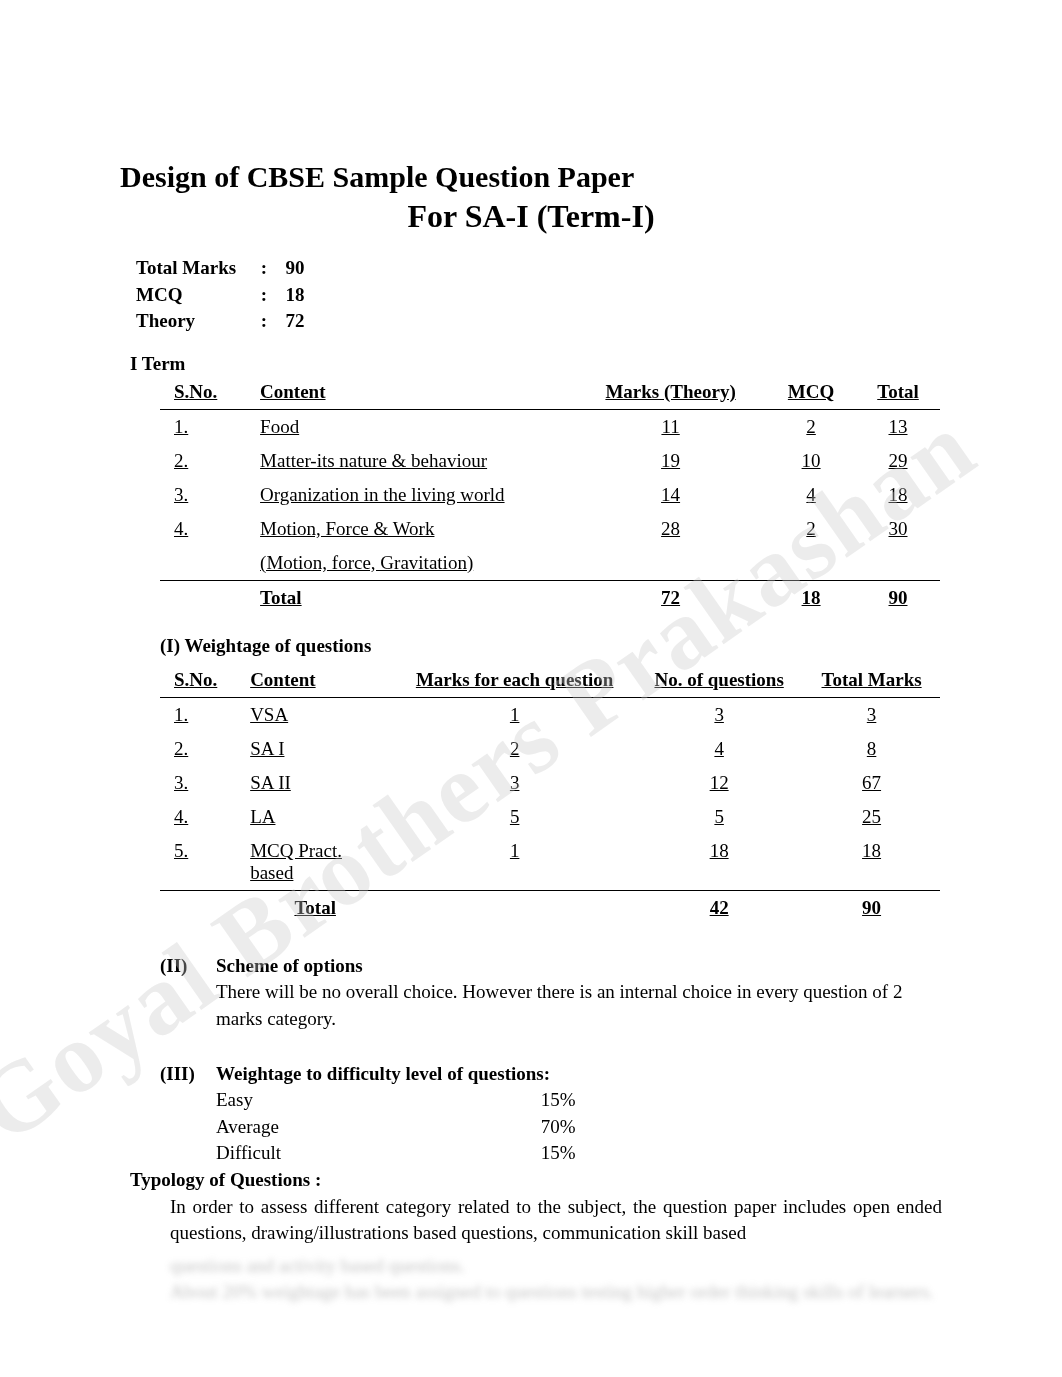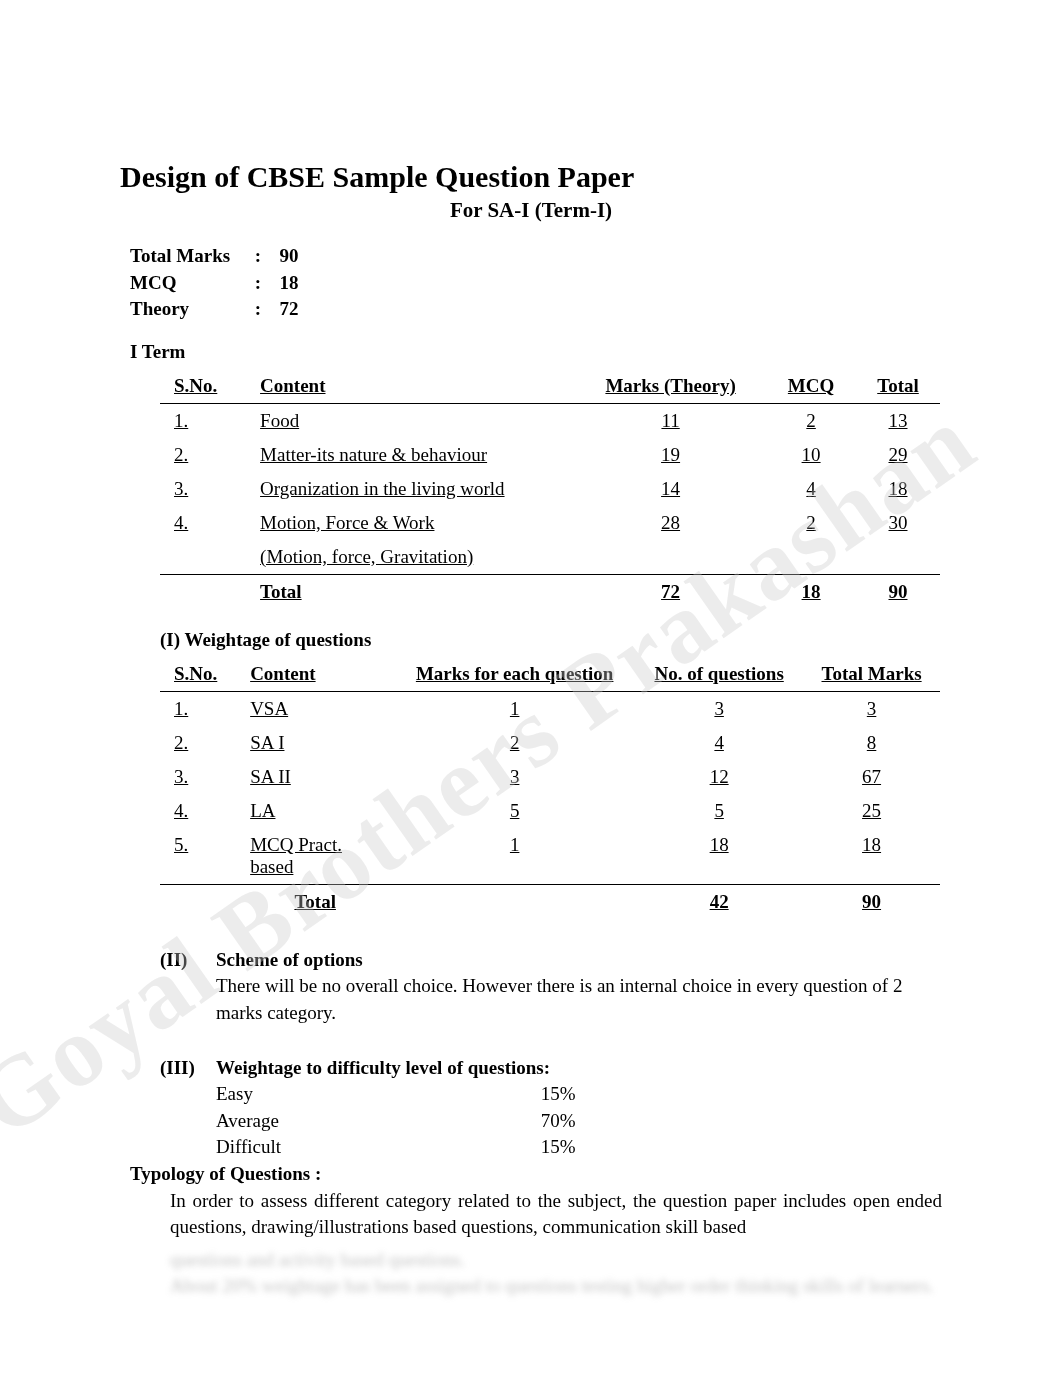--- a/index.html
+++ b/index.html
@@ -29,40 +29,39 @@
     letter-spacing: 2px;
   }
   .title {
     text-align: left;
     font-size: 30px;
     font-weight: bold;
     margin-bottom: 4px;
   }
   .subtitle {
     text-align: center;
-    font-size: 21px;
+    font-size: 32px;
     font-weight: bold;
     margin-bottom: 20px;
   }
   .marks-block {
-    margin-left: 10px;
+    margin-left: 16px;
     margin-bottom: 18px;
   }
   .marks-row {
     font-weight: bold;
     font-size: 19px;
     line-height: 1.4;
   }
   .marks-row span.label { display: inline-block; width: 120px; }
   .marks-row span.colon { display: inline-block; width: 20px; }
   .section-label {
     font-weight: bold;
     font-size: 19px;
     margin-left: 10px;
-    margin-bottom: 6px;
   }
   table {
     border-collapse: collapse;
     margin-left: 40px;
     margin-bottom: 20px;
     font-size: 19px;
     text-decoration: underline;
   }
   th, td {
     padding: 6px 14px;

